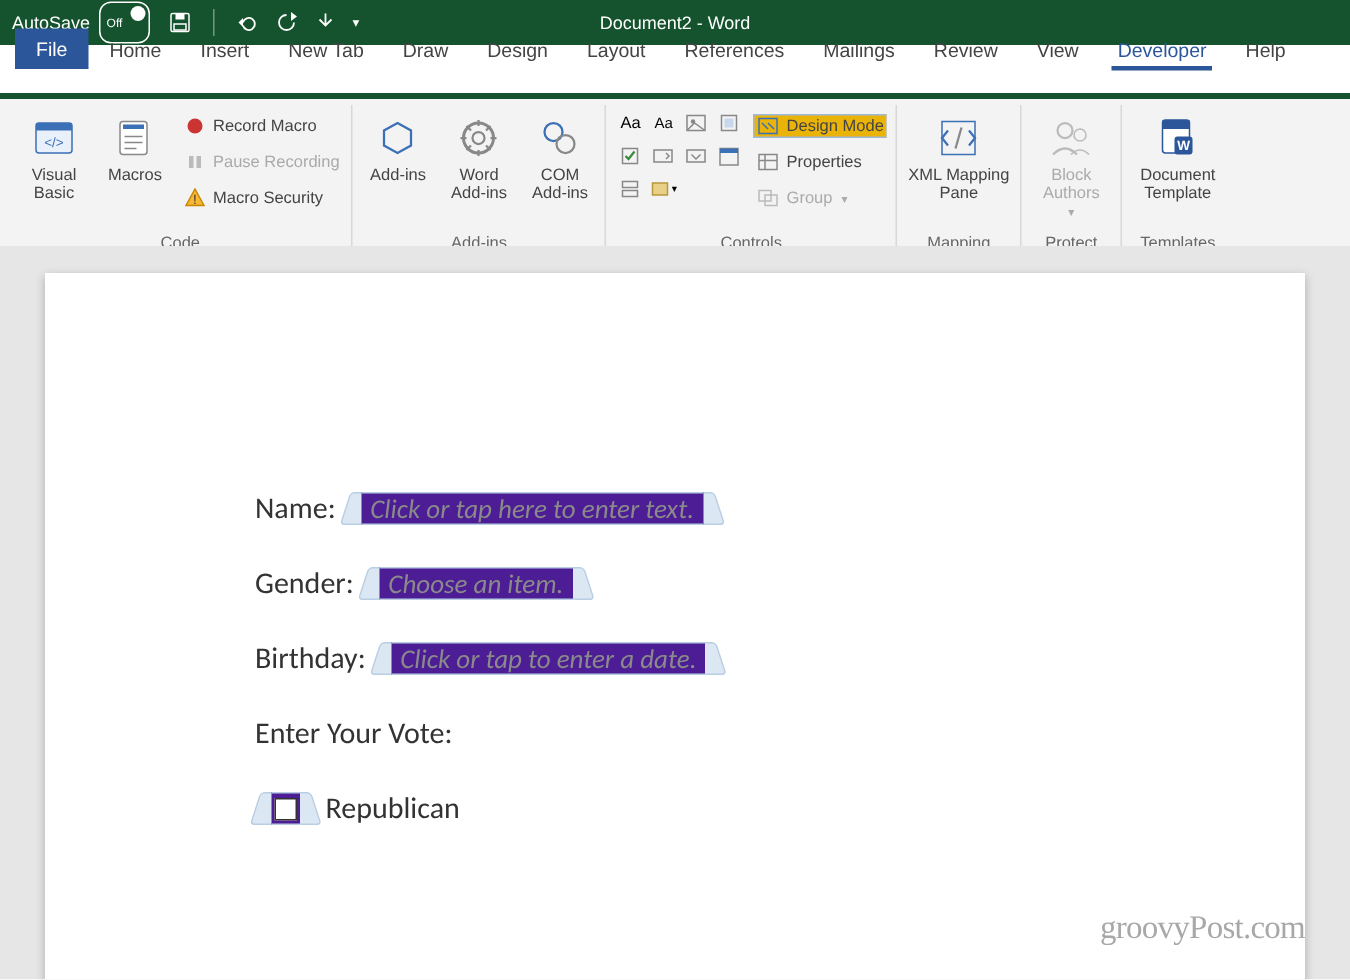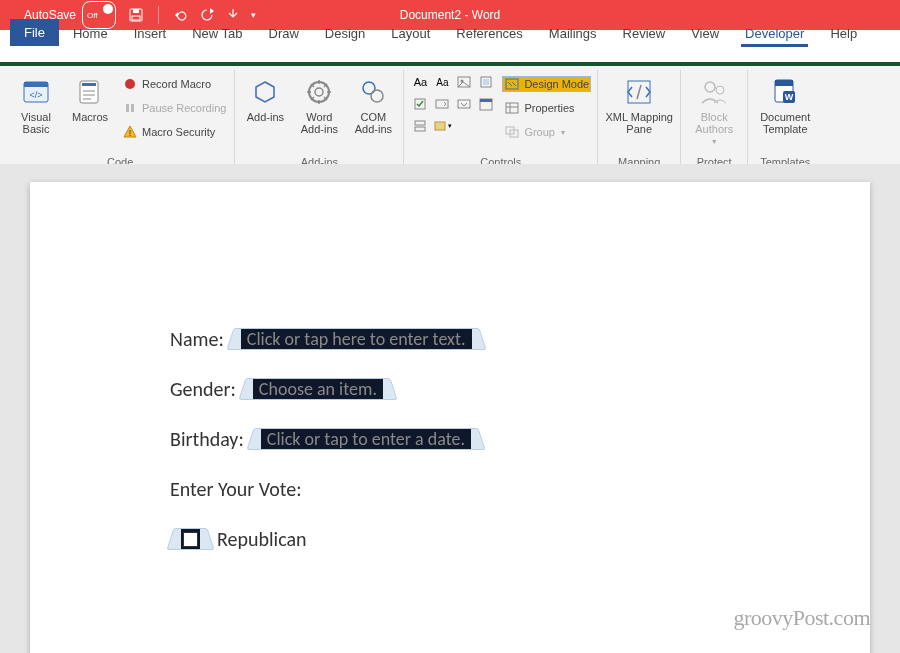--- a/index.html
+++ b/index.html
@@ -1,19 +1,19 @@
 <!DOCTYPE html>
 <html><head>
 <meta charset="utf-8">
 <style>
 * { margin: 0; padding: 0; box-sizing: border-box; }
 body { font-family: "Segoe UI", Arial, sans-serif; font-size: 12px; background: #fff; width: 900px; height: 653px; overflow: hidden; position: relative; }
 
 
-.titlebar { height: 30px; background: #ef4444; color: #fff; display: flex; align-items: center; padding: 0 24px; font-size: 12px; }
+.titlebar { height: 30px; background: #14532d; color: #fff; display: flex; align-items: center; padding: 0 8px; font-size: 12px; }
 .titlebar .autosave { display: flex; align-items: center; gap: 6px; margin-right: 12px; }
 .toggle { width: 34px; height: 28px; border: 1px solid #fff; border-radius: 8px; position: relative; display: inline-flex; align-items: center; font-size: 8px; color: #fff; padding-left: 4px; }
 .toggle::after { content: ""; width: 10px; height: 10px; background: #fff; border-radius: 50%; position: absolute; right: 2px; top: 2px; }
 .qat { display: flex; align-items: center; gap: 10px; }
 .qat-icon { width: 16px; height: 16px; display: flex; align-items: center; justify-content: center; cursor: pointer; }
 .qat-sep { width: 1px; height: 18px; background: rgba(255,255,255,0.4); margin: 0 4px; }
 .doctitle { position: absolute; left: 50%; transform: translateX(-50%); white-space: nowrap; }
 
 
 .tabs { height: 28px; background: #fff; border-bottom: 4px solid #14532d; display: flex; align-items: flex-end; padding: 16px 10px; gap: 2px; }
@@ -39,21 +39,21 @@
 .row-icons { display: flex; gap: 2px; }
 .mini-btn { width: 20px; height: 20px; border: 1px solid transparent; display: flex; align-items: center; justify-content: center; font-size: 11px; cursor: pointer; }
 
 
 .workspace { position: absolute; top: 164px; left: 0; right: 0; bottom: 0; background: #e6e6e6; display: flex; justify-content: center; padding-top: 18px; overflow: hidden; }
 .page { width: 840px; background: #fff; box-shadow: 0 2px 6px rgba(0,0,0,0.25); padding: 145px 140px 40px; min-height: 600px; position: relative; }
 .doc-line { font-family: Calibri, Arial, sans-serif; font-size: 20px; color: #333; margin-bottom: 26px; display: flex; align-items: center; gap: 6px; }
 .ctrl-tag { display: inline-flex; align-items: center; }
 .tag-cap { width: 16px; height: 22px; background: #dbe8f4; border: 1px solid #b9cee2; border-radius: 3px; transform: skewX(-18deg); margin-right: -5px; z-index: 1; }
 .tag-cap.r { transform: skewX(18deg); margin-left: -5px; margin-right: 0; }
-.tag-body { border: 1px solid #b9cee2; border-left: none; border-right: none; padding: 0 6px; height: 22px; display: inline-flex; align-items: center; color: #8a8a8a; font-size: 18px; background: #0f172a; z-index: 2; text-align: center; }
+.tag-body { border: 1px solid #b9cee2; border-left: none; border-right: none; padding: 0 6px; height: 22px; display: inline-flex; align-items: center; font-style: italic; color: #8a8a8a; font-size: 18px; background: #4c1d95; z-index: 2; text-align: center; }
 .tag-body.cb { padding: 0 2px; }
 .checkbox-vis { width: 15px; height: 15px; border: 1.5px solid #333; background: #fff; }
 .cursor-caret { display: inline-block; width: 1px; height: 22px; background: #000; margin-left: 1px; vertical-align: middle; }
 .watermark { position: absolute; right: 30px; bottom: 22px; font-size: 22px; color: #999; font-family: Georgia, serif; opacity: 0.85; letter-spacing: -0.5px; }
 
 svg { display: block; }
 </style>
 </head>
 <body>
 

